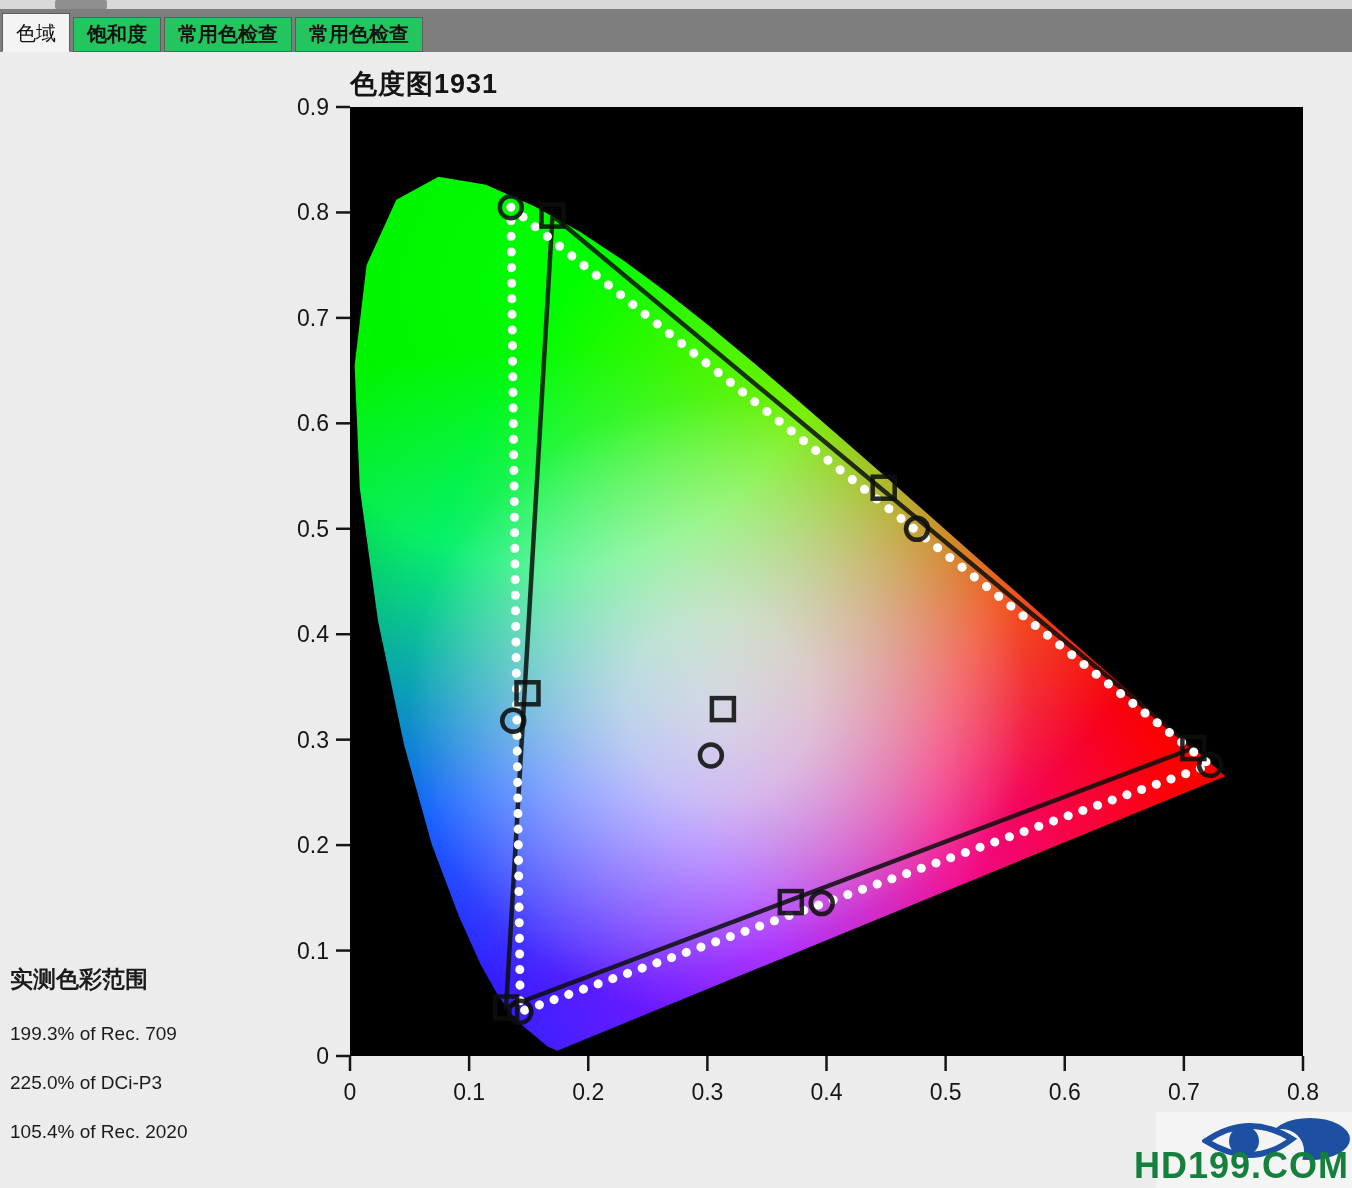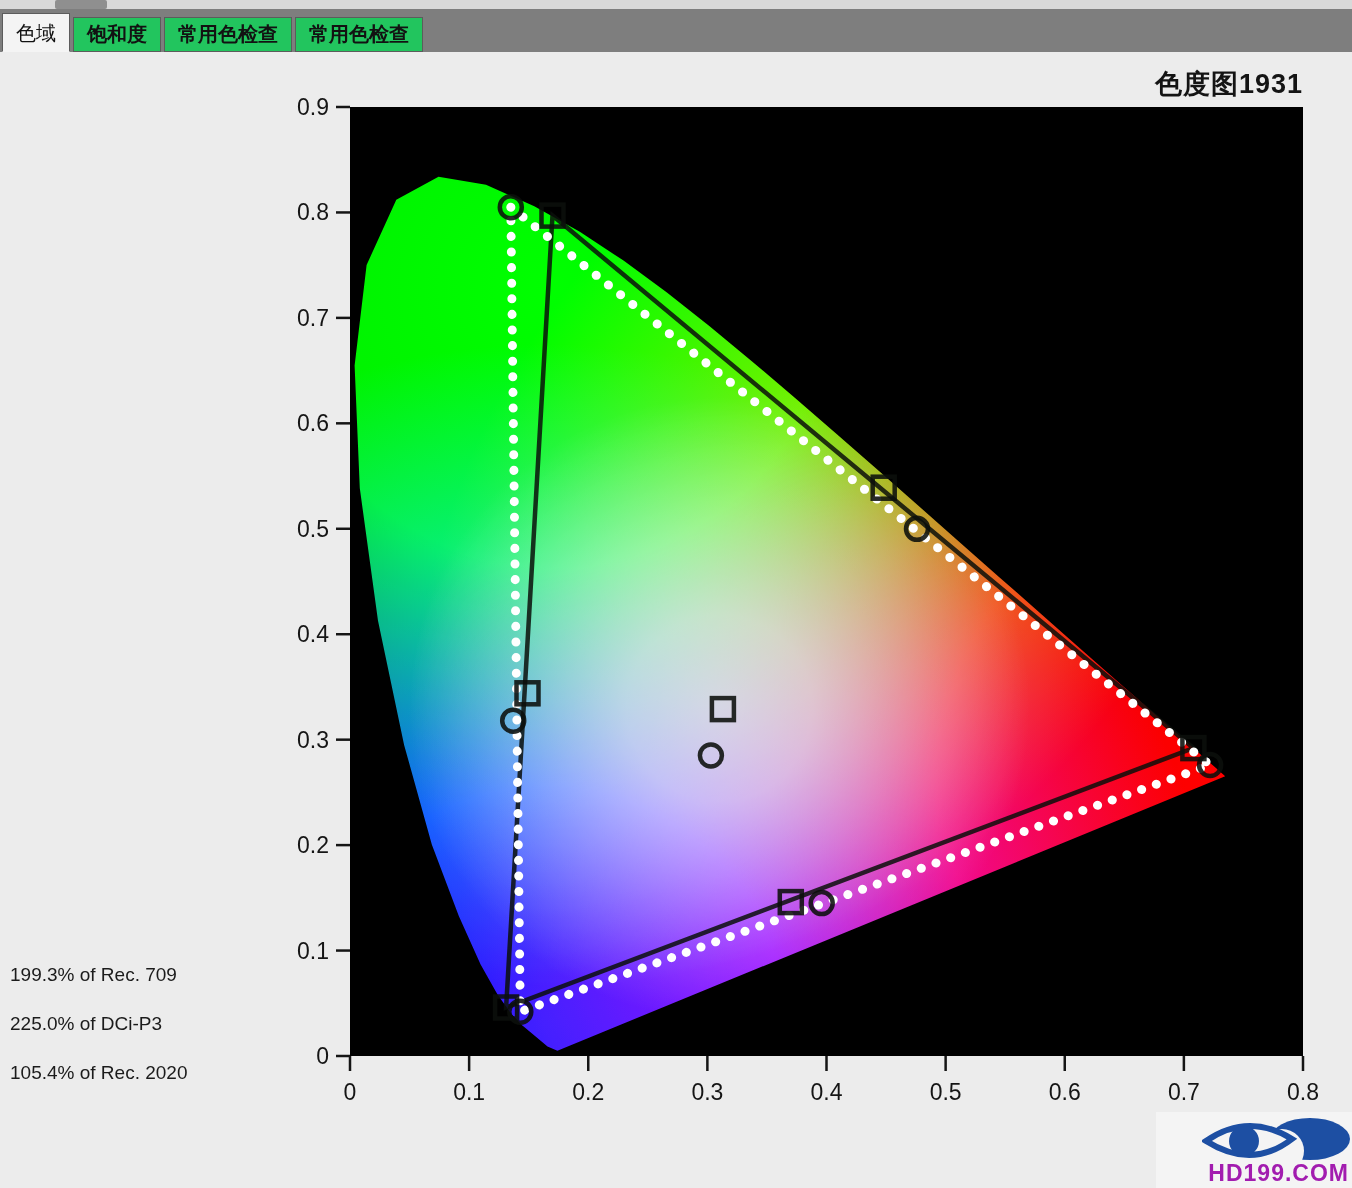--- a/index.html
+++ b/index.html
@@ -18,33 +18,33 @@
     background:#22c55e;border:1px solid #5c5c5c;color:#121212;
     font-size:20px;padding:5px 13px 6px 13px;margin-right:3px;line-height:22px;
     white-space:nowrap;cursor:default;font-weight:bold;
   }
   .tab.active{
     background:#f4f4f4;border-bottom:1px solid #f4f4f4;
     padding-top:8px;padding-bottom:7px;font-weight:400;
   }
   
   .chart-title{
-    position:absolute;left:350px;top:66px;width:953px;text-align:right;
+    position:absolute;left:350px;top:66px;width:953px;text-align:left;
     font-size:27px;font-weight:bold;color:#141414;letter-spacing:1px;
   }
   
   .legend{position:absolute;left:10px;top:964px;color:#1b1b1b;}
   .legend .head{font-size:23px;font-weight:bold;margin-bottom:28px;}
   .legend .line{font-size:19px;margin-bottom:27px;}
   
   .logo{position:absolute;right:0;bottom:0;width:196px;height:76px;background:#f4f4f4;}
   .logo svg{position:absolute;left:46px;top:6px;}
   .logo .logo-text{
-    position:absolute;right:3px;bottom:1px;font-size:23px;font-weight:bold;
-    color:#a21caf;letter-spacing:1px;font-family:"Liberation Sans",sans-serif;
+    position:absolute;right:3px;bottom:1px;font-size:36px;font-weight:bold;
+    color:#15803d;letter-spacing:1px;font-family:"Liberation Sans",sans-serif;
   }
   svg{display:block;}
   #chart-svg{position:absolute;left:0;top:0;}
 </style>
 </head>
 <body>
 
 <div class="screen">
 
   <div class="topstrip">
@@ -148,20 +148,21 @@
         <line x1="336" y1="212.44444444444446" x2="350" y2="212.44444444444446" stroke="#151515" stroke-width="2.5"></line>
         <text x="329" y="220.44444444444446" text-anchor="end" fill="#151515" font-size="23" font-family="Liberation Sans, sans-serif">0.8</text>
         <line x1="336" y1="107" x2="350" y2="107" stroke="#151515" stroke-width="2.5"></line>
         <text x="329" y="115" text-anchor="end" fill="#151515" font-size="23" font-family="Liberation Sans, sans-serif">0.9</text>
       </g>
     </svg>
 
   <div class="chart-title">色度图1931</div>
 
   <div class="legend">
+    <div class="head">实测色彩范围</div>
     <div class="line">199.3% of Rec. 709</div>
     <div class="line">225.0% of DCi-P3</div>
     <div class="line">105.4% of Rec. 2020</div>
   </div>
 
   <div class="logo">
     <svg width="150" height="46" viewBox="0 0 150 46">
       <ellipse cx="108" cy="21" rx="40" ry="21" fill="#1d4fa3"></ellipse>
       <circle cx="80" cy="33" r="22" fill="#f4f4f4"></circle>
       <path d="M4,23 Q46,-6 90,21 Q50,52 4,23 Z" fill="none" stroke="#1d4fa3" stroke-width="6"></path>

